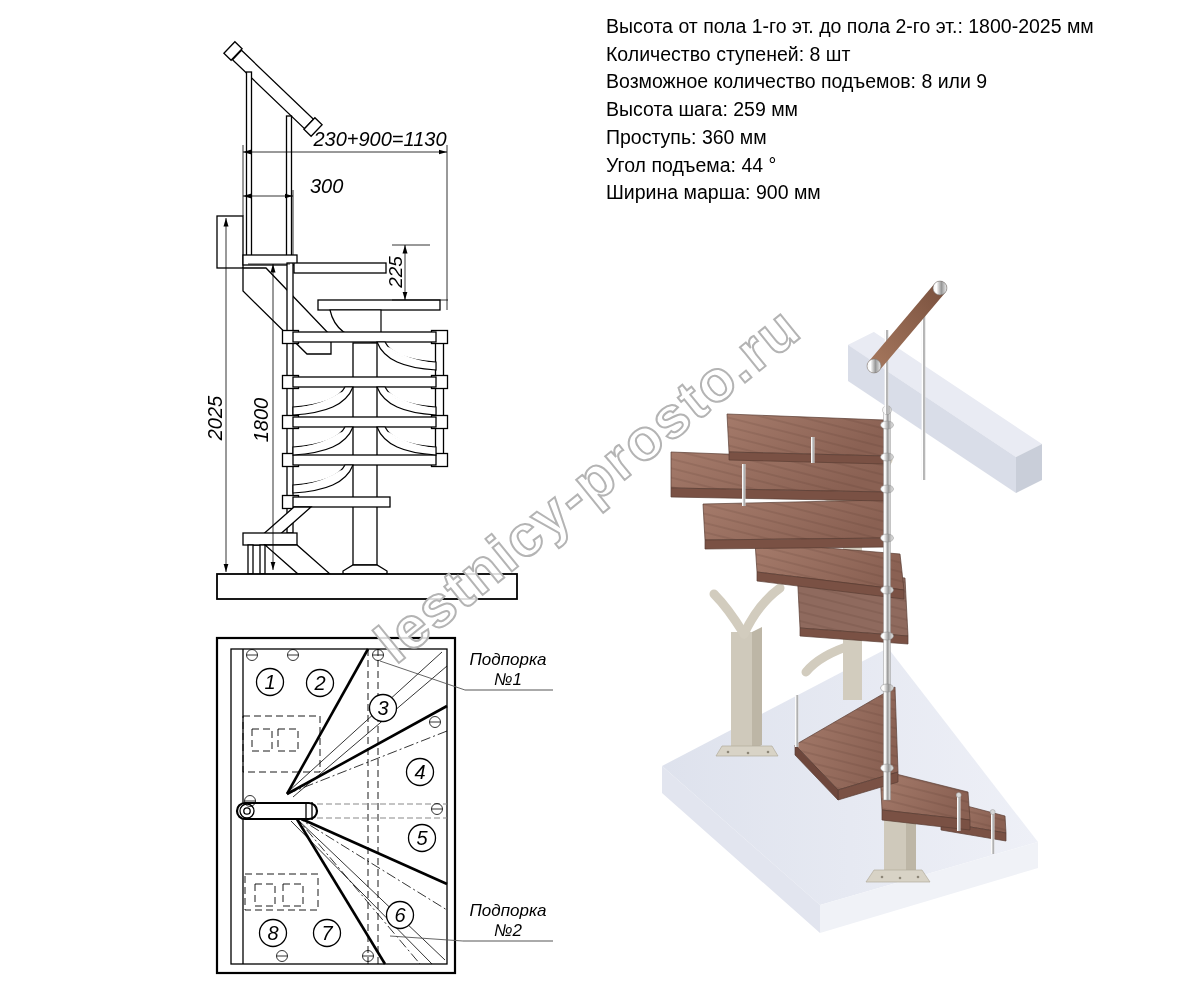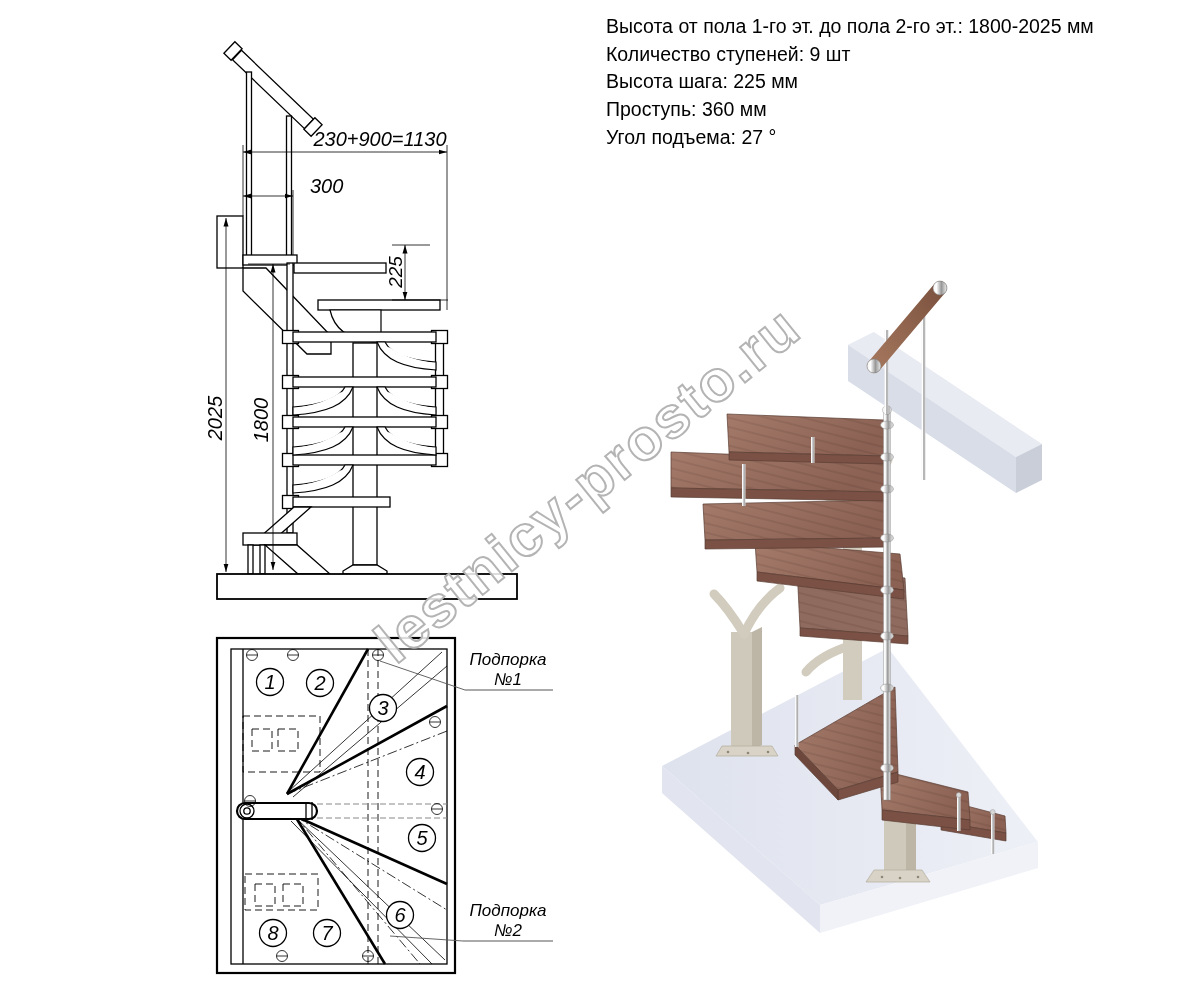--- a/index.html
+++ b/index.html
@@ -24,24 +24,26 @@
   .leaf{fill:#fff;stroke:#000;stroke-width:1.2;}
   .slit{fill:none;stroke:#fff;stroke-width:2.5;}
 </style>
 </head>
 <body>
 
 <div class="canvas">
 
   <div class="specs">
     <div>Высота от пола 1-го эт. до пола 2-го эт.: 1800-2025 мм</div>
-    <div>Количество ступеней: 9 шт</div>
-    <div>Высота шага: 225 мм</div>
+    <div>Количество ступеней: 8 шт</div>
+    <div>Возможное количество подъемов: 8 или 9</div>
+    <div>Высота шага: 259 мм</div>
     <div>Проступь: 360 мм</div>
-    <div>Угол подъема: 27 °</div>
+    <div>Угол подъема: 44 °</div>
+    <div>Ширина марша: 900 мм</div>
   </div>
 
   <svg width="1191" height="993" viewBox="0 0 1191 993">
     <defs>
       <marker id="arr" markerWidth="10" markerHeight="8" refX="8.5" refY="3" orient="auto-start-reverse" markerUnits="userSpaceOnUse">
         <path d="M0,0.5 L8.5,3 L0,5.5 Z" fill="#000"></path>
       </marker>
       <linearGradient id="chromeH" x1="0" y1="0" x2="1" y2="0">
         <stop offset="0" stop-color="#f4f4f4"></stop>
           <stop offset="0.25" stop-color="#ffffff"></stop>

